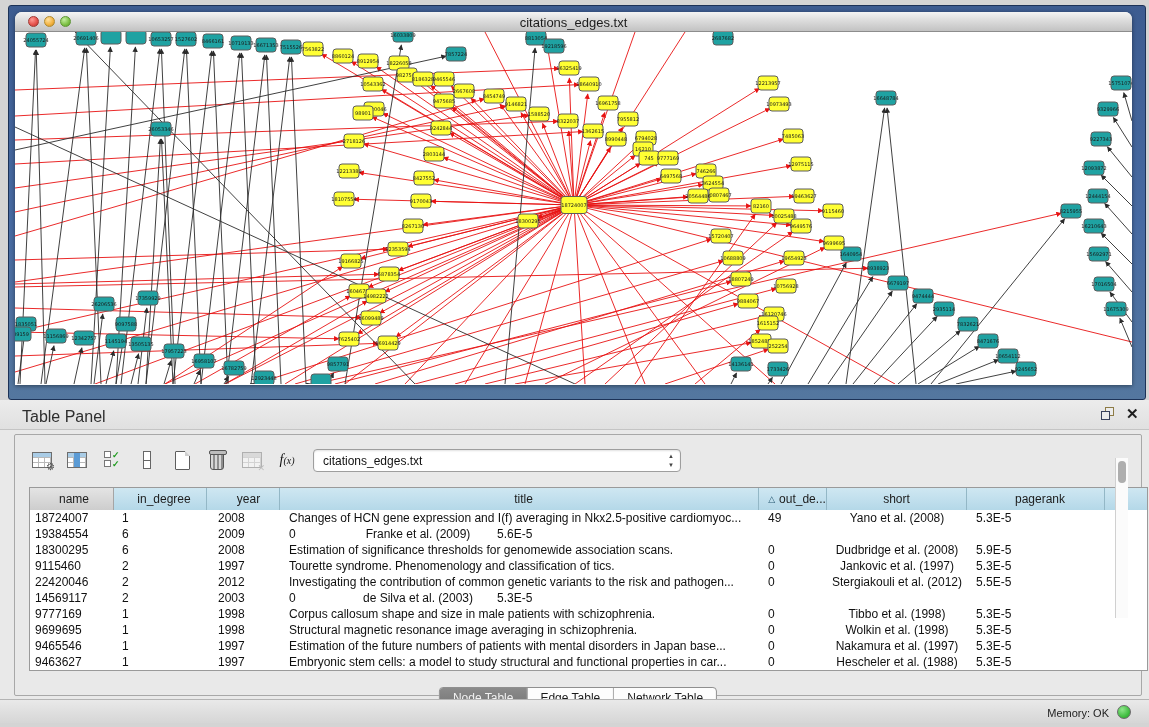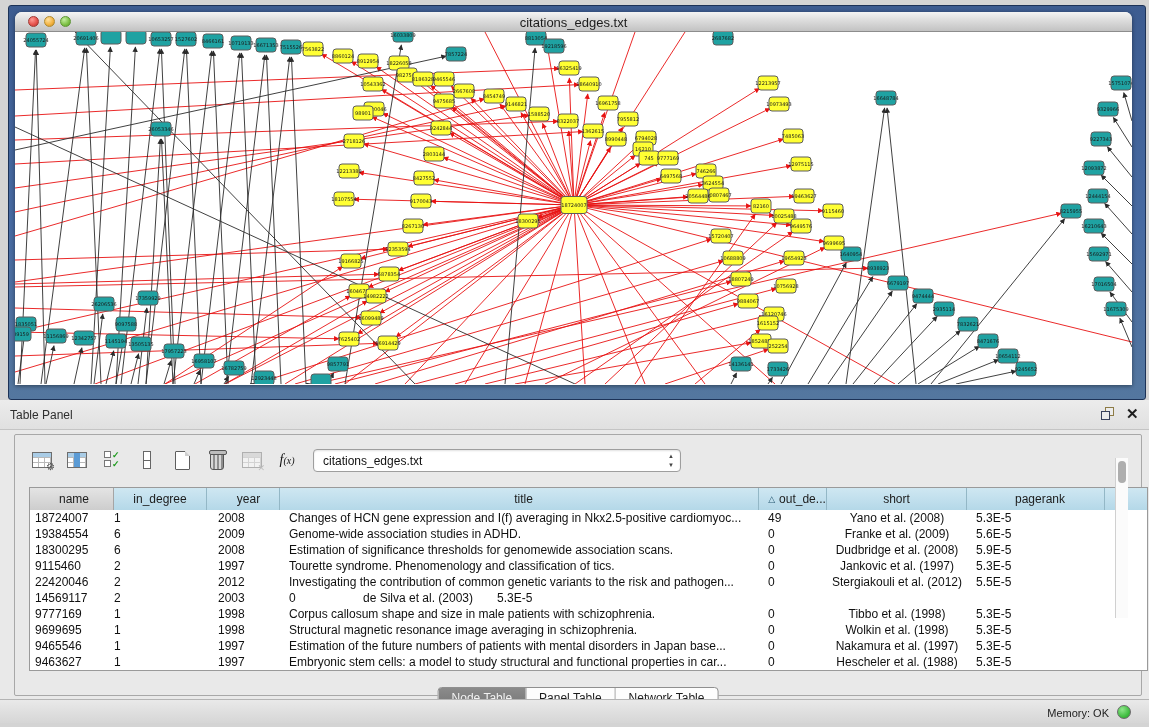--- a/index.html
+++ b/index.html
@@ -22,21 +22,21 @@
   #light-zoom  { left:45px; background:radial-gradient(circle at 35% 30%,#c4eda0,#7cc044 60%,#57982a); border:1px solid #5f9636;}
   #win-title { width:100%; text-align:center; top:3px; font-size:13px; color:#1c1c1c; }
   #graph-canvas { left:0; top:20px; width:1117px; height:352px; background:#fff; overflow:hidden; }
   #graph-svg text { font-family:"DejaVu Sans", sans-serif; font-size:5px; fill:#1a1a1a; }
 
   
   #splitter-grip { left:567px; top:401px; width:12px; height:4px;
     background:repeating-linear-gradient(90deg,#9a9a9a 0 2px,transparent 2px 4px); }
   #panel-header { left:0; top:400px; width:1149px; height:30px;
     background:linear-gradient(180deg,#ececec,#e0e0e0); border-bottom:1px solid #c4c4c4; }
-  #panel-title { left:10px; top:8px; font-size:12px; color:#2e2e2e;text-align:right; }
+  #panel-title { left:22px; top:8px; font-size:16px; color:#2e2e2e;text-align:right; }
   #float-icon { left:1101px; top:7px; width:14px; height:14px; }
   #float-icon .sq1 { position:absolute; left:4px; top:0; width:9px; height:9px; border:1.5px solid #8d7b45; background:#ececec; }
   #float-icon .sq2 { position:absolute; left:0; top:4px; width:9px; height:9px; border:1.5px solid #39425c; background:#ececec; }
   #close-icon { left:1126px; top:5px; font-size:15px; font-weight:bold; color:#1d1d1d; cursor:default; }
 
   
   #panel-body { left:0; top:430px; width:1149px; height:269px; background:#e9e9e9; }
   #panel-box { left:14px; top:4px; width:1128px; height:262px; background:#e9e9e9;
     border:1px solid #a8a8a8; border-radius:2px; }
 
@@ -81,21 +81,21 @@
   #data-table { left:14px; top:52px; width:1119px; height:184px; background:#fff;
     border:1px solid #9a9a9a; overflow:hidden; }
   #hdr-row { display:flex; height:22px; border-bottom:1px solid #8a8a8a; }
   .hc { height:22px; display:flex; align-items:center; justify-content:center;
     font-size:12px; color:#1c1c1c; border-right:1px solid #93b7c6;
     background:linear-gradient(180deg,#cfe7f2,#b4d8e8); flex:0 0 auto; }
   .hc.gray { background:linear-gradient(180deg,#e4e4e4,#cdcdcd); border-right:1px solid #a5a5a5; }
   .sort-tri { font-size:9px; margin-right:4px; color:#2a5a74; }
   .trow { display:flex; height:16px; align-items:center; }
   .tc { flex:0 0 auto; font-size:12px; color:#101010; white-space:nowrap; overflow:hidden; }
-  .w-name{width:84px; padding-left:5px;} .w-in{width:93px; }
+  .w-name{width:84px; padding-left:5px;} .w-in{width:93px; padding-left:8px;}
   .w-year{width:73px; padding-left:11px;} .w-title{width:479px; padding-left:9px;}
   .w-out{width:68px; padding-left:9px;} .w-short{width:140px; text-align:center;}
   .w-pr{width:138px; padding-left:9px;} .w-fill{flex:1 1 auto;}
   #vscroll { position:absolute; right:13px; top:23px; width:13px; height:160px;
     background:#fbfbfb; border-left:1px solid #d0d0d0; }
   #vscroll-thumb { position:absolute; left:2px; top:3px; width:8px; height:22px;
     background:#aeaeae; border-radius:4px; }
 
   
   #table-tabs { left:50%; transform:translateX(-50%); top:252px; display:flex; height:21px;
@@ -640,21 +640,20 @@
             <div class="tc w-year">2008</div>
             <div class="tc w-title">Changes of HCN gene expression and I(f) averaging in Nkx2.5-positive cardiomyoc...</div>
             <div class="tc w-out">49</div>
             <div class="tc w-short">Yano et al. (2008)</div>
             <div class="tc w-pr">5.3E-5</div>
           </div>
           <div class="trow">
             <div class="tc w-name">19384554</div>
             <div class="tc w-in">6</div>
             <div class="tc w-year">2009</div>
-            <div class="tc w-title">Genome-wide association studies in ADHD.</div>
             <div class="tc w-out">0</div>
             <div class="tc w-short">Franke et al. (2009)</div>
             <div class="tc w-pr">5.6E-5</div>
           </div>
           <div class="trow">
             <div class="tc w-name">18300295</div>
             <div class="tc w-in">6</div>
             <div class="tc w-year">2008</div>
             <div class="tc w-title">Estimation of significance thresholds for genomewide association scans.</div>
             <div class="tc w-out">0</div>
@@ -724,21 +723,21 @@
             <div class="tc w-pr">5.3E-5</div>
           </div>
         </div>
     </div>
     <div id="vscroll">
       <div id="vscroll-thumb"></div>
     </div>
 
     <div id="table-tabs" class="abs">
       <div class="seg active">Node Table</div>
-      <div class="seg">Panel Table</div>
+      <div class="seg">Edge Table</div>
       <div class="seg">Network Table</div>
     </div>
   </div>
 </div>
 
 <div id="status-bar" class="abs">
   <span id="memory-label" class="abs">Memory: OK</span>
   <div id="memory-dot" class="abs"></div>
 </div>
 

